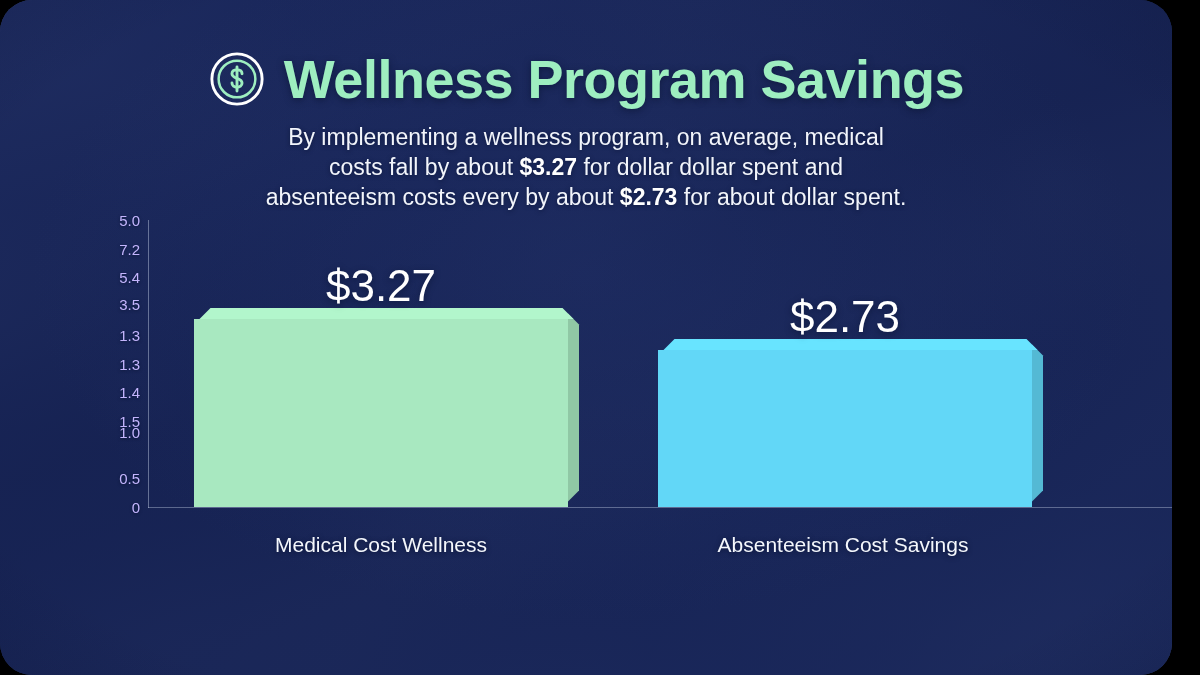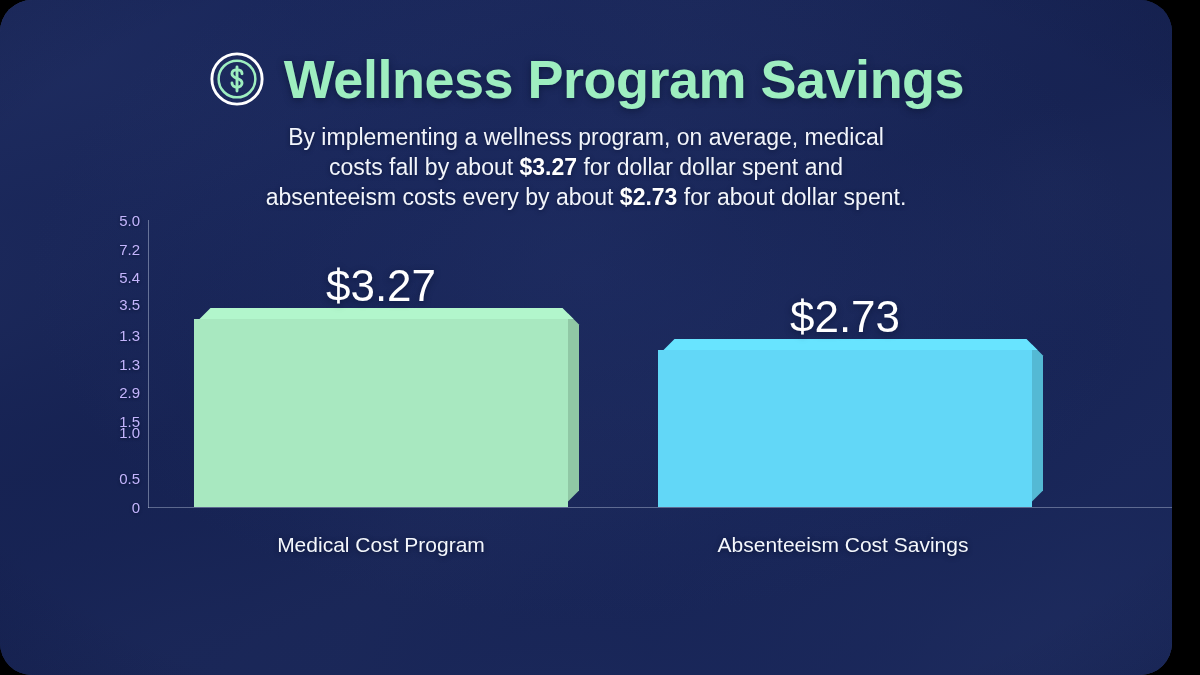--- a/index.html
+++ b/index.html
@@ -234,34 +234,34 @@
   <div class="chart">
     <div class="y-axis-line"></div>
     <div class="x-axis-line"></div>
     <div class="tick-wrap" id="tick-wrap">
         <div class="tick" style="top: 220px;">5.0</div>
         <div class="tick" style="top: 248.7px;">7.2</div>
         <div class="tick" style="top: 277.4px;">5.4</div>
         <div class="tick" style="top: 304px;">3.5</div>
         <div class="tick" style="top: 334.8px;">1.3</div>
         <div class="tick" style="top: 363.5px;">1.3</div>
-        <div class="tick" style="top: 392.2px;">2.9</div>
+        <div class="tick" style="top: 392.2px;">1.4</div>
         <div class="tick" style="top: 420.9px;">1.5</div>
         <div class="tick" style="top: 432px;">1.0</div>
         <div class="tick" style="top: 478.3px;">0.5</div>
         <div class="tick" style="top: 507px;">0</div>
       </div>
     <div id="bars-layer">
         <div class="bar3d" style="left: 194px; top: 319.302px; width: 374px; height: 187.698px;">
           <div class="face-side" style="border-left-color: rgb(144, 200, 165);"></div>
           <div class="face-top" style="border-bottom-color: rgb(178, 246, 204);"></div>
           <div class="face-front" style="background: rgb(168, 232, 192);"></div>
         </div>
         <div class="bar-value" style="left: 194px; width: 374px; top: 261.302px;">$3.27</div>
-        <div class="bar-label" style="left: 134px; width: 494px; top: 533px;">Medical Cost Program</div>
+        <div class="bar-label" style="left: 134px; width: 494px; top: 533px;">Medical Cost Wellness</div>
         <div class="bar3d" style="left: 658px; top: 350.298px; width: 374px; height: 156.702px;">
           <div class="face-side" style="border-left-color: rgb(84, 185, 212);"></div>
           <div class="face-top" style="border-bottom-color: rgb(104, 228, 255);"></div>
           <div class="face-front" style="background: rgb(98, 215, 247);"></div>
         </div>
         <div class="bar-value" style="left: 658px; width: 374px; top: 292.298px;">$2.73</div>
         <div class="bar-label" style="left: 596px; width: 494px; top: 533px;">Absenteeism Cost Savings</div>
       </div>
   </div>
 

